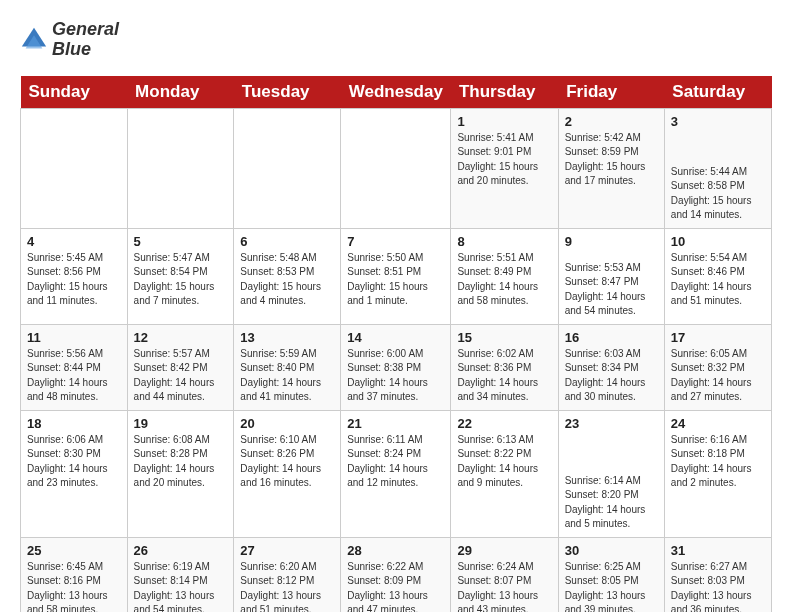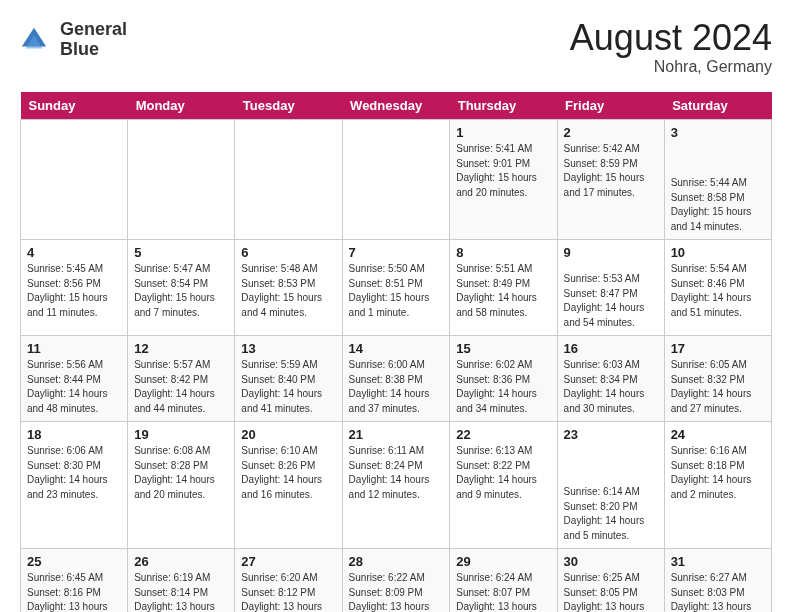--- a/index.html
+++ b/index.html
@@ -12,21 +12,22 @@
     }
     .header {
       display: flex;
       justify-content: space-between;
       align-items: flex-start;
       margin-bottom: 16px;
     }
     .logo {
       display: flex;
       align-items: center;
-      gap: 10px;
+      gap: 2px;
+      font-style: italic;
     }
     .logo-text {
       font-size: 18px;
       font-weight: bold;
       color: #333;
       line-height: 1.1;
     }
     .logo-text span {
       display: block;
     }
@@ -48,25 +49,25 @@
       font-size: 16px;
       color: #444;
       margin-top: 2px;
     }
     table {
       width: 100%;
       border-collapse: collapse;
       font-size: 11px;
     }
     thead tr th {
-      background-color: #be185d;
+      background-color: #b91c1c;
       color: white;
       text-align: left;
       padding: 6px 8px;
-      font-size: 13px;
+      font-size: 17px;
       font-weight: bold;
     }
     tbody tr td {
       border: 1px solid #ccc;
       vertical-align: top;
       padding: 5px 6px;
       width: 108px;
       min-height: 80px;
       background: #fff;
     }
@@ -109,24 +110,20 @@
   <div class="logo">
     <svg class="logo-icon" viewBox="0 0 30 30" xmlns="http://www.w3.org/2000/svg">
       <polygon points="15,2 28,22 2,22" fill="#3a7abf"></polygon>
       <polygon points="15,10 24,24 6,24" fill="#5a9de0" opacity="0.6"></polygon>
     </svg>
     <div class="logo-text">
       <span>General</span>
       <span>Blue</span>
     </div>
   </div>
-  <div class="title-block">
-    <div class="month-year">August 2024</div>
-    <div class="location">Nohra, Germany</div>
-  </div>
 </div>
 
 <table>
   <thead>
     <tr>
     <th>Sunday</th>
         <th>Monday</th>
         <th>Tuesday</th>
         <th>Wednesday</th>
         <th>Thursday</th>

